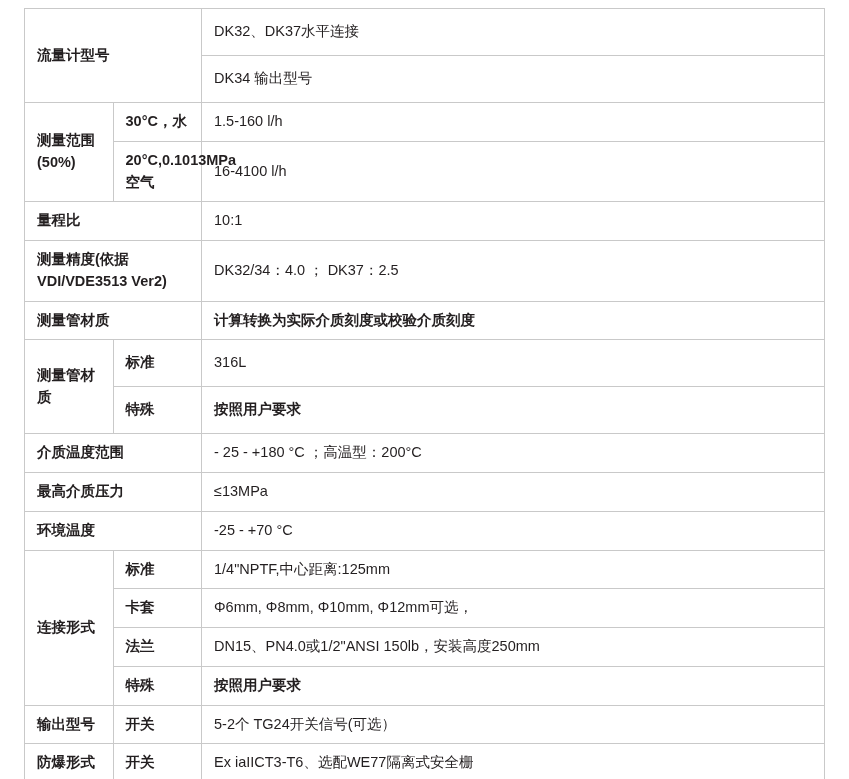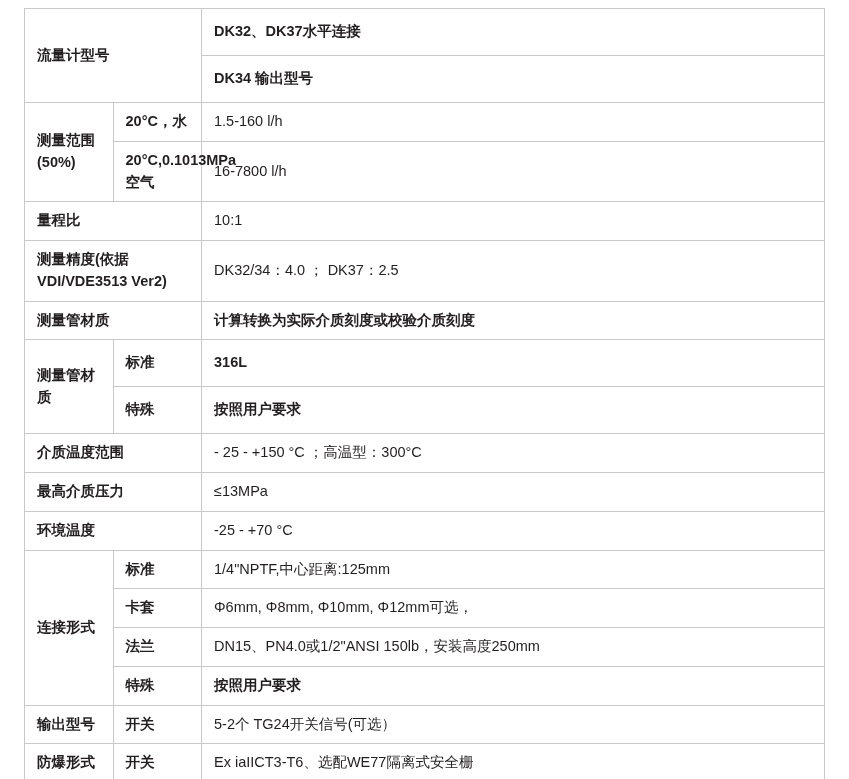--- a/index.html
+++ b/index.html
@@ -36,47 +36,46 @@
   }
   td.value {
     font-weight: normal;
   }
   td.value-bold {
     font-weight: bold;
   }
   
   tr.tall td {
     height: 30px;
-    font-weight: bold;
   }
 </style>
 </head>
 <body>
 
 <table id="spec-table">
   <tbody>
 
     <tr class="tall">
       <td class="label" rowspan="2" colspan="2">流量计型号</td>
       <td class="value">DK32、DK37水平连接</td>
     </tr>
 
     <tr class="tall">
       <td class="value">DK34 输出型号</td>
     </tr>
 
     <tr>
       <td class="label" rowspan="2">测量范围(50%)</td>
-      <td class="sublabel">20°C，水</td>
+      <td class="sublabel">30°C，水</td>
       <td class="value">1.5-160 l/h</td>
     </tr>
 
     <tr>
       <td class="sublabel">20°C,0.1013MPa空气</td>
-      <td class="value">16-7800 l/h</td>
+      <td class="value">16-4100 l/h</td>
     </tr>
 
     <tr>
       <td class="label" colspan="2">量程比</td>
       <td class="value">10:1</td>
     </tr>
 
     <tr>
       <td class="label" colspan="2">测量精度(依据VDI/VDE3513 Ver2)</td>
       <td class="value">DK32/34：4.0 ； DK37：2.5</td>
@@ -93,21 +92,21 @@
       <td class="value">316L</td>
     </tr>
 
     <tr class="tall">
       <td class="sublabel">特殊</td>
       <td class="value-bold">按照用户要求</td>
     </tr>
 
     <tr>
       <td class="label" colspan="2">介质温度范围</td>
-      <td class="value">- 25 - +150 °C ；高温型：300°C</td>
+      <td class="value">- 25 - +180 °C ；高温型：200°C</td>
     </tr>
 
     <tr>
       <td class="label" colspan="2">最高介质压力</td>
       <td class="value">≤13MPa</td>
     </tr>
 
     <tr>
       <td class="label" colspan="2">环境温度</td>
       <td class="value">-25 - +70 °C</td>

